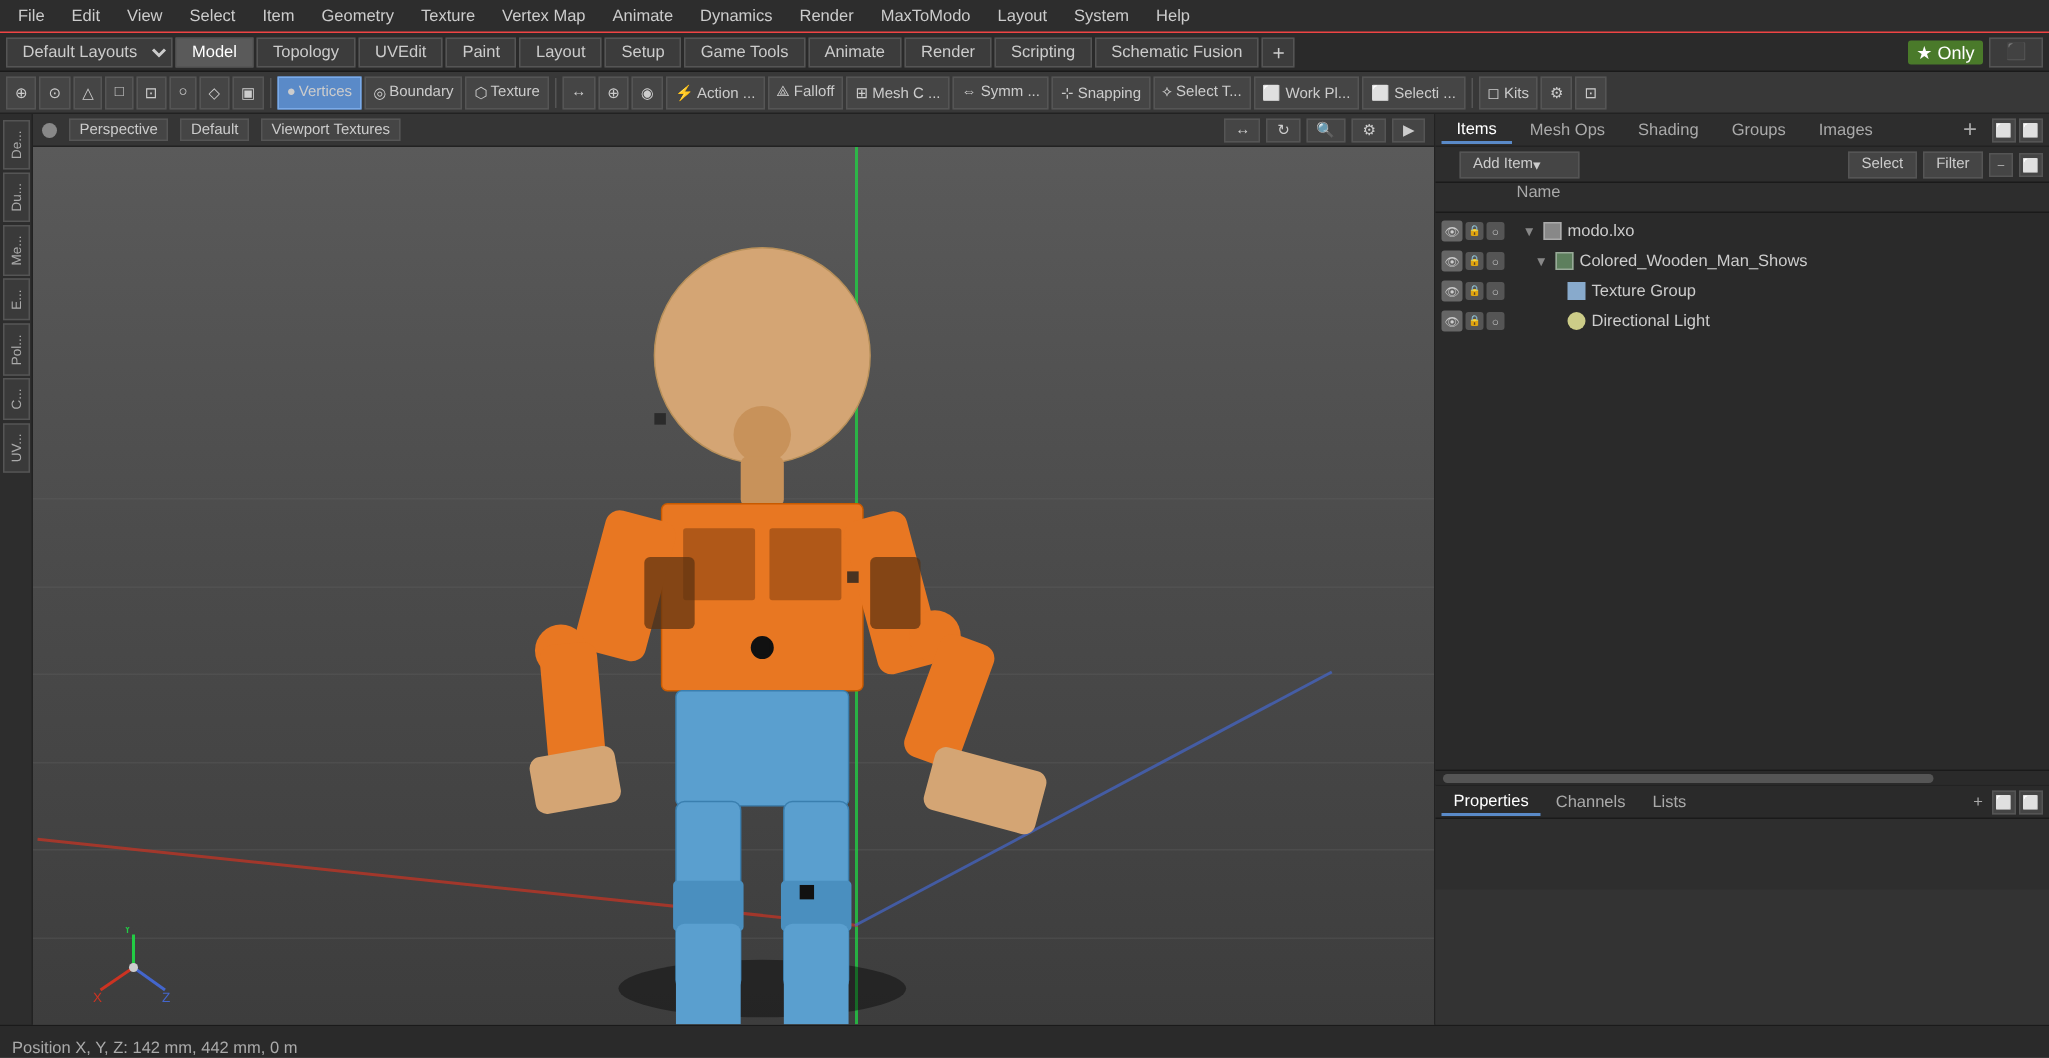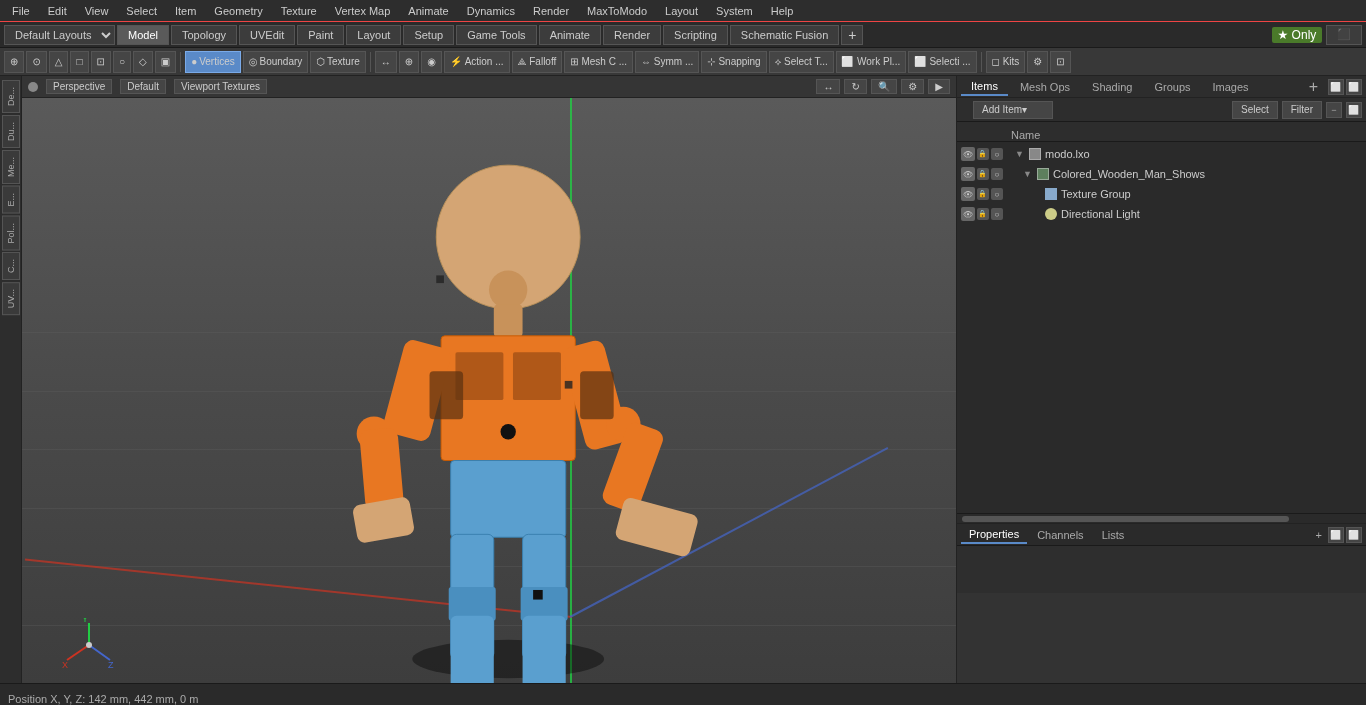--- a/index.html
+++ b/index.html
@@ -81,21 +81,21 @@
     
     #status-bar { height: 22px; background: #2a2a2a; border-top: 1px solid #1a1a1a; display: flex; align-items: flex-end; padding: 0 8px; color: #aaa; font-size: 11px; }
 
     
     #items-list::-webkit-scrollbar { width: 8px; }
     #items-list::-webkit-scrollbar-track { background: #2a2a2a; }
     #items-list::-webkit-scrollbar-thumb { background: #555; }
     .panel-icon-btn { width: 16px; height: 16px; background: #454545; border: 1px solid #555; color: #aaa; font-size: 9px; cursor: pointer; display: flex; align-items: center; justify-content: center; }
 
     
-    #col-header { display: flex; align-items: flex-end; height: 20px; background: #2d2d2d; border-bottom: 1px solid #1a1a1a; padding: 0 4px; }
+    #col-header { display: flex; align-items: flex-start; height: 20px; background: #2d2d2d; border-bottom: 1px solid #1a1a1a; padding: 0 4px; }
     .col-eye-space { width: 50px; flex-shrink: 0; }
     .col-name { flex: 1; color: #aaa; font-size: 11px; }
 
     
     #items-scrollbar { height: 10px; background: #2a2a2a; border-top: 1px solid #1a1a1a; position: relative; }
     .scrollbar-thumb-h { position: absolute; top: 2px; left: 5px; width: 80%; height: 6px; background: #555; border-radius: 3px; }
 
     
     #char-svg { position: absolute; top: 0; left: 0; width: 100%; height: 100%; }
   </style>

